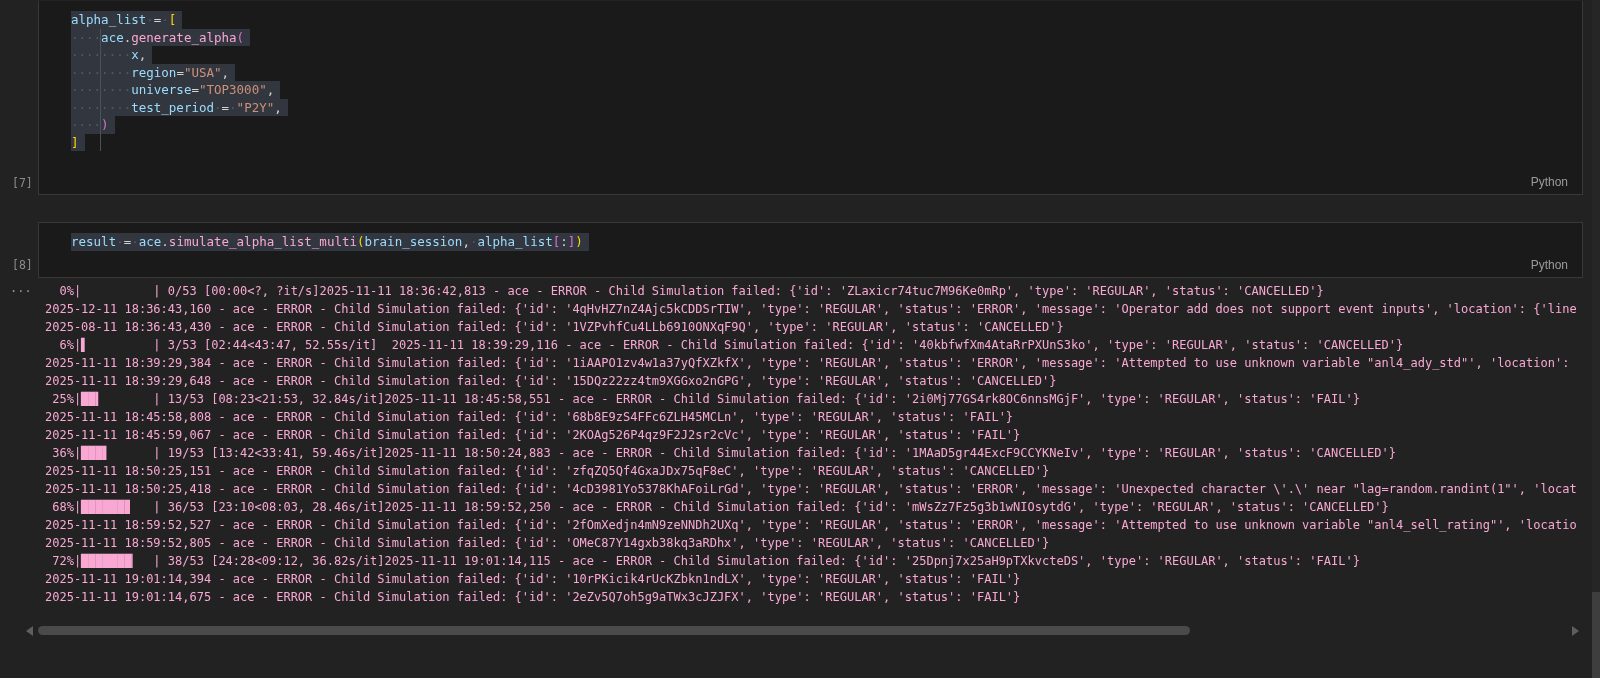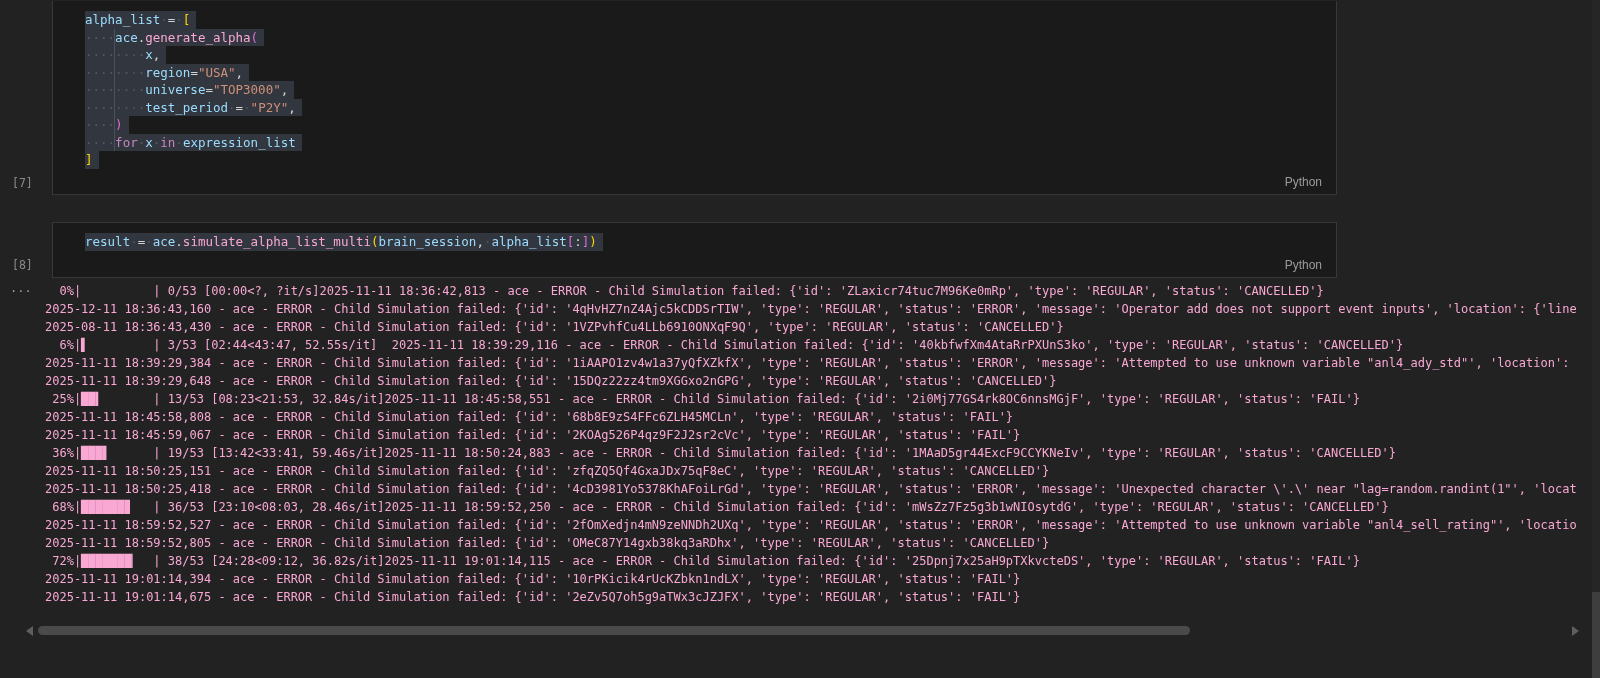--- a/index.html
+++ b/index.html
@@ -5,22 +5,22 @@
   html,body{margin:0;padding:0;}
   body{
     width:1600px;height:678px;
     background:#222222;
     overflow:hidden;
     position:relative;
     font-family:"DejaVu Sans Mono",monospace;
   }
   .cell{
     position:absolute;
-    left:52px;
-    width:1285px;
+    left:38px;
+    width:1545px;
     background:#1a1a1a;
     border:1px solid #383838;
     box-sizing:border-box;
   }
   .cell1{top:1px;height:194px;border-top:none;}
   .cell2{top:222px;height:56px;}
   .code-lines{
     position:absolute;
     left:32px;top:10px;right:8px;
     font:12.5px/17.5px "DejaVu Sans Mono",monospace;
@@ -118,21 +118,20 @@
   <div class="exec-label exec1">[7]</div>
   <div class="cell cell1">
     <div class="code-lines">
         <div class="code-line"><span class="sel"><span class="tk-v">alpha_list</span><span class="tk-ws">·</span><span class="tk-op">=</span><span class="tk-ws">·</span><span class="tk-b1">[</span></span></div>
         <div class="code-line"><span class="sel"><span class="tk-ws">····</span><span class="tk-v">ace</span><span class="tk-op">.</span><span class="tk-f">generate_alpha</span><span class="tk-b2">(</span></span></div>
         <div class="code-line"><span class="sel"><span class="tk-ws">········</span><span class="tk-v">x</span><span class="tk-op">,</span></span></div>
         <div class="code-line"><span class="sel"><span class="tk-ws">········</span><span class="tk-v">region</span><span class="tk-op">=</span><span class="tk-s">"USA"</span><span class="tk-op">,</span></span></div>
         <div class="code-line"><span class="sel"><span class="tk-ws">········</span><span class="tk-v">universe</span><span class="tk-op">=</span><span class="tk-s">"TOP3000"</span><span class="tk-op">,</span></span></div>
         <div class="code-line"><span class="sel"><span class="tk-ws">········</span><span class="tk-v">test_period</span><span class="tk-ws">·</span><span class="tk-op">=</span><span class="tk-ws">·</span><span class="tk-s">"P2Y"</span><span class="tk-op">,</span></span></div>
         <div class="code-line"><span class="sel"><span class="tk-ws">····</span><span class="tk-b2">)</span></span></div>
-        <div class="code-line"><span class="sel"><span class="tk-ws">····</span><span class="tk-k">for</span><span class="tk-ws">·</span><span class="tk-v">x</span><span class="tk-ws">·</span><span class="tk-k">in</span><span class="tk-ws">·</span><span class="tk-v">expression_list</span></span></div>
         <div class="code-line"><span class="sel"><span class="tk-b1">]</span></span></div>
       </div>
     <div class="indent-guide"></div>
     <div class="lang-label">Python</div>
   </div>
 
   <div class="exec-label exec2">[8]</div>
   <div class="cell cell2">
     <div class="code-lines">
         <div class="code-line"><span class="sel"><span class="tk-v">result</span><span class="tk-ws">·</span><span class="tk-op">=</span><span class="tk-ws">·</span><span class="tk-v">ace</span><span class="tk-op">.</span><span class="tk-f">simulate_alpha_list_multi</span><span class="tk-b1">(</span><span class="tk-v">brain_session</span><span class="tk-op">,</span><span class="tk-ws">·</span><span class="tk-v">alpha_list</span><span class="tk-b2">[</span><span class="tk-op">:</span><span class="tk-b2">]</span><span class="tk-b1">)</span></span></div>

